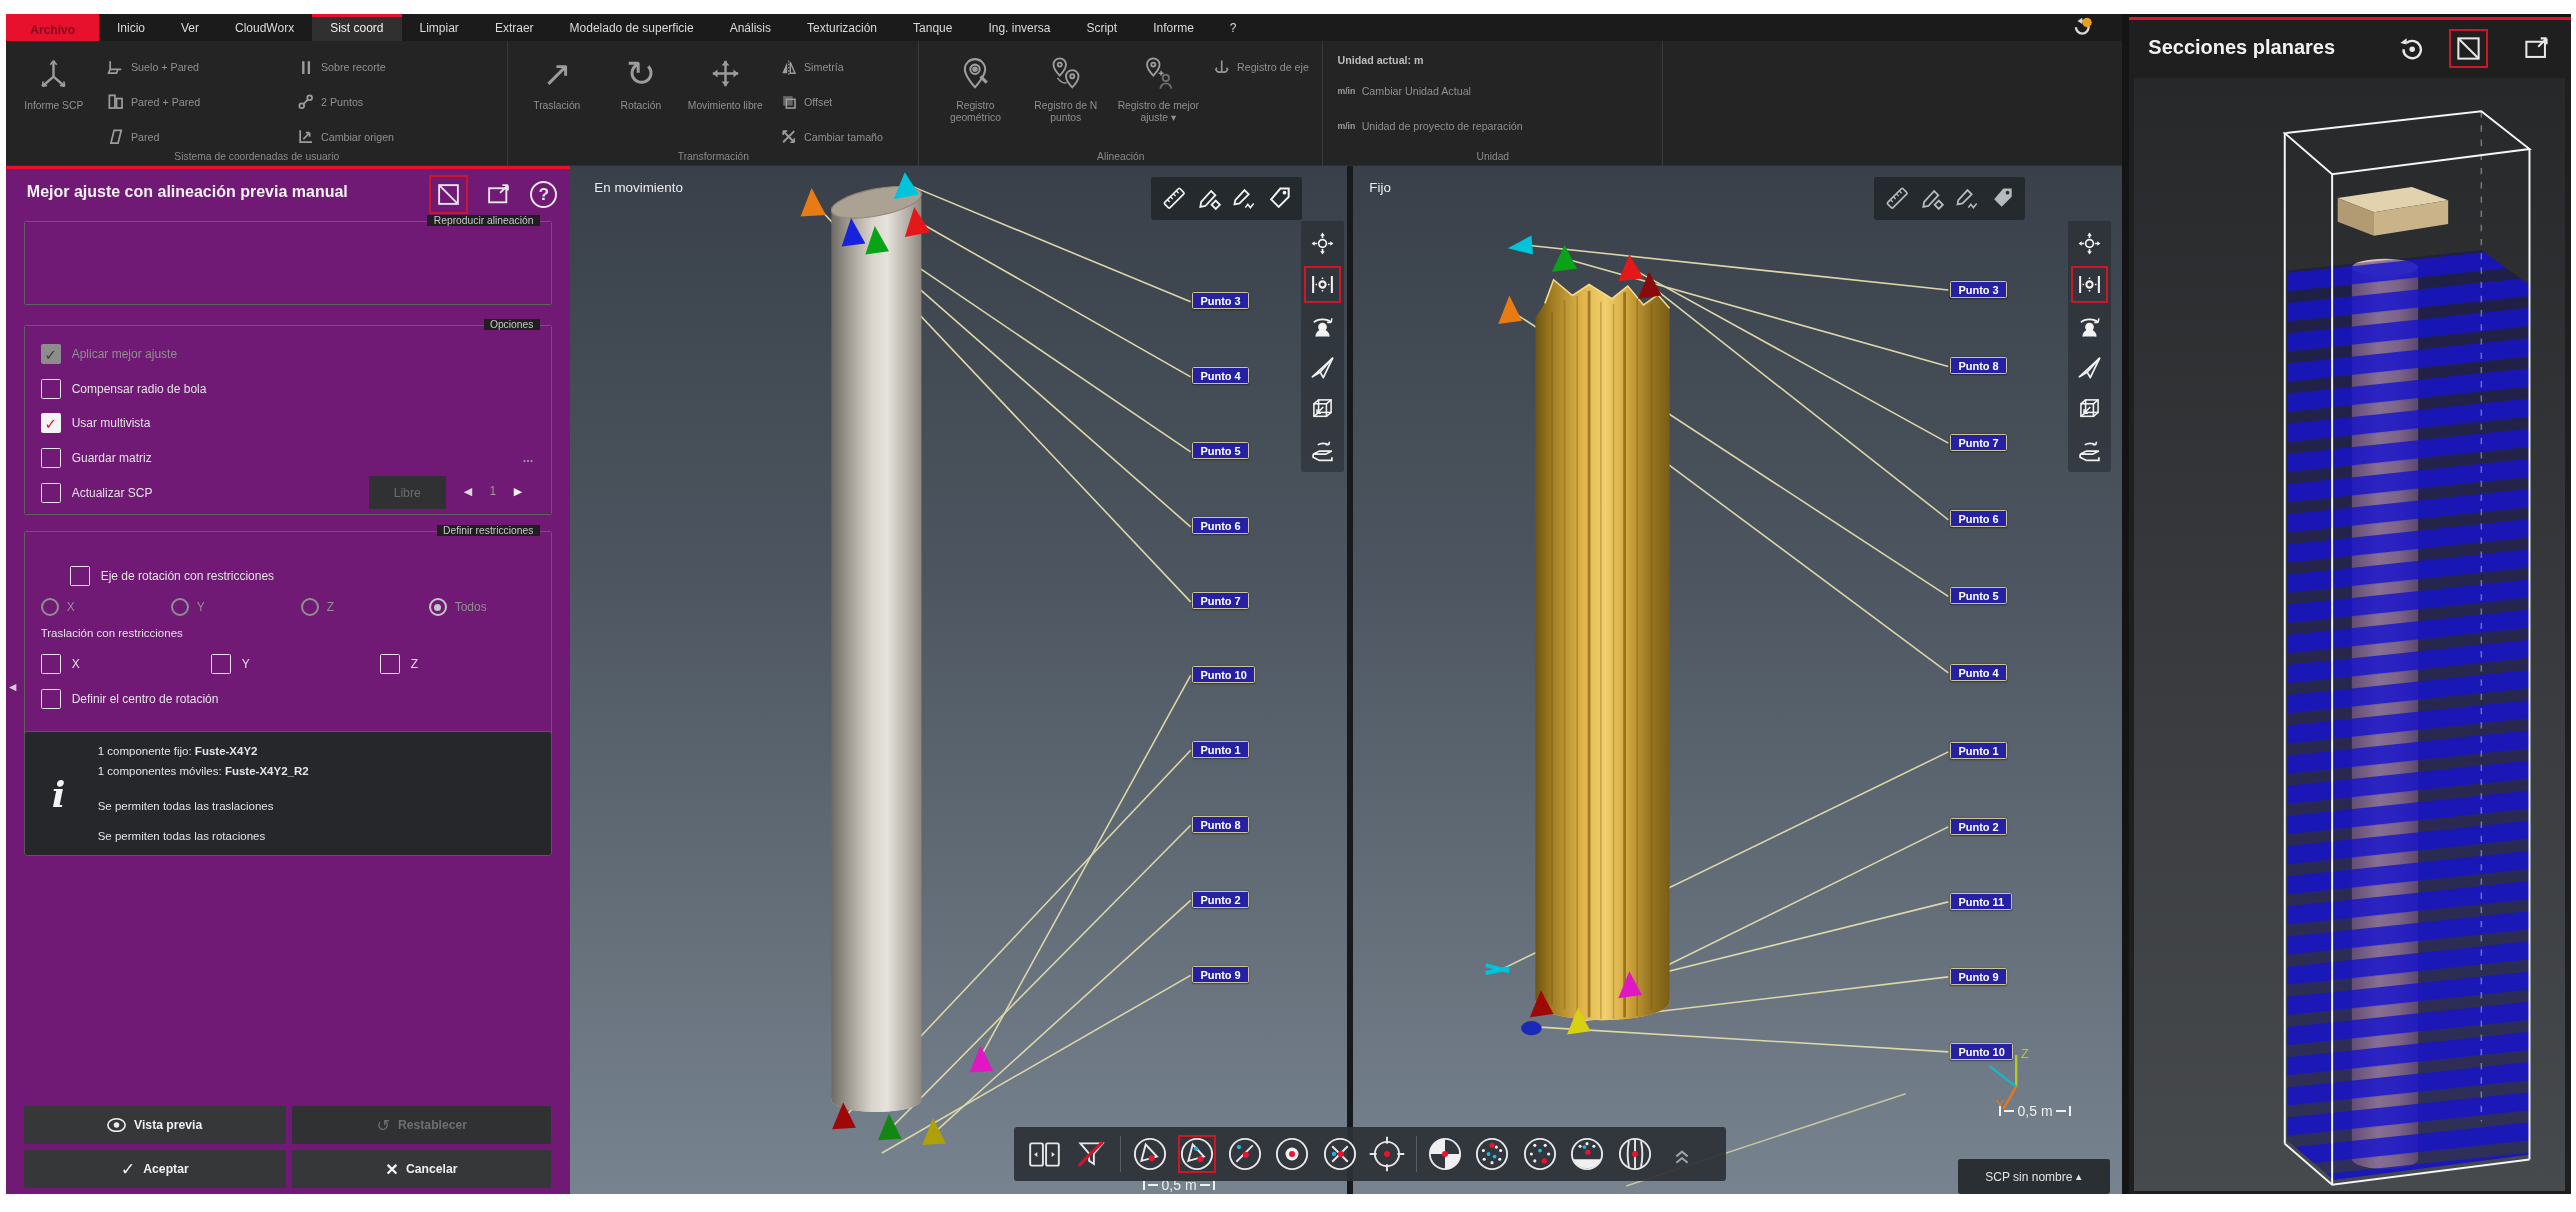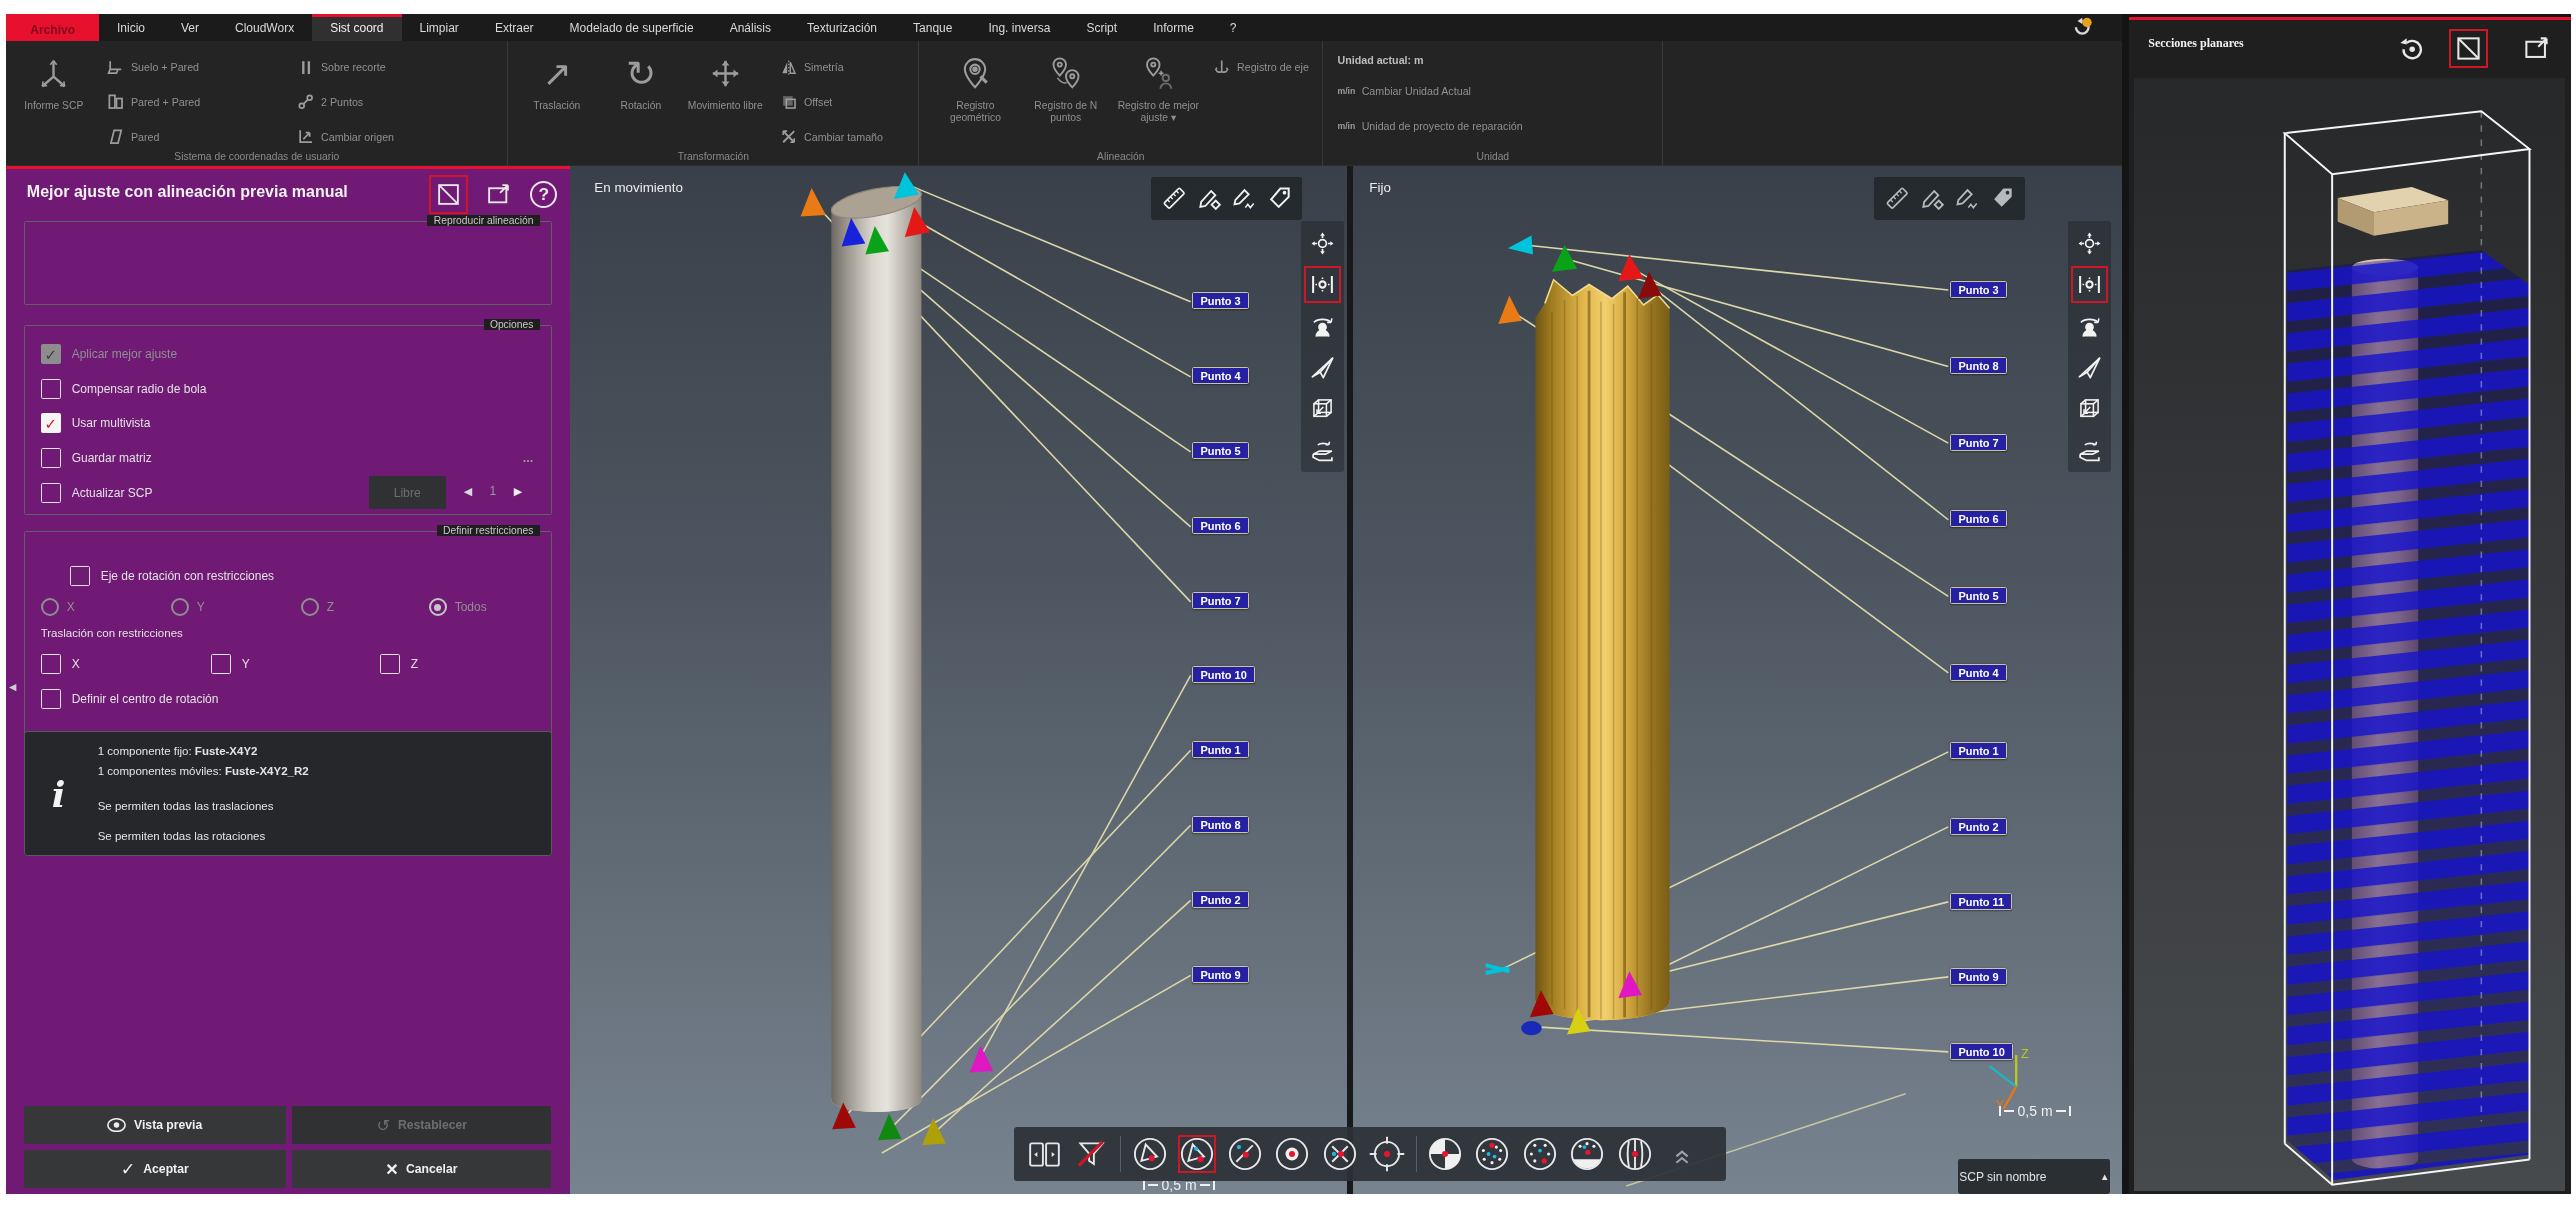--- a/index.html
+++ b/index.html
@@ -60,31 +60,31 @@
   .scene { position:absolute; left:0; top:0; }
   .corner-tools { position:absolute; top:11px; height:43px; background:rgba(32,36,40,0.82); border-radius:2.4px; display:flex; align-items:center; gap:8px; padding:0 9.5px; }
   .corner-tools .ct { width:27px; height:27px; display:flex; align-items:center; justify-content:center; cursor:pointer; }
   .side-tools { position:absolute; top:55px; width:43px; background:rgba(30,33,37,0.45); display:flex; flex-direction:column; align-items:center; padding:4.7px 0; gap:6.3px; border-radius:2.4px; }
   .side-tools .st { width:35px; height:35px; display:flex; align-items:center; justify-content:center; color:#f2f2f2; cursor:pointer; }
   .st.red-frame { outline:2.4px solid #cf1626; outline-offset:-1.6px; }
   .pt-label { position:absolute; background:#2621a2; border:1.6px solid #cdc69b; border-radius:1.6px; color:#ffffff; font-size:11px; font-weight:bold; padding:1.6px 7.1px; white-space:nowrap; box-shadow:0 0.8px 1.6px rgba(0,0,0,.4); cursor:pointer; }
   .scale-widget { position:absolute; display:flex; align-items:center; color:#f0f0f0; font-size:14px; gap:3.2px; }
   .scale-widget .tickbar { width:1.6px; height:10.3px; background:#f0f0f0; }
   .scale-widget .dash { width:10.3px; height:1.6px; background:#f0f0f0; }
-  #scp-button { position:absolute; left:605px; top:993px; width:152px; height:35px; background:#2a2f34; border-radius:2.4px; display:flex; align-items:center; justify-content:space-between; padding:0 1px; font-size:12px; color:#e4e4e4; cursor:pointer; }
+  #scp-button { position:absolute; left:605px; top:993px; width:152px; height:35px; background:#2a2f34; border-radius:2.4px; display:flex; align-items:center; justify-content:space-between; padding:0 27px; font-size:12px; color:#e4e4e4; cursor:pointer; }
 
   
   #bottom-toolbar { position:absolute; left:1008px; top:1113px; width:712px; height:54px; background:rgba(44,49,55,0.92); border-radius:3.2px; display:flex; align-items:center; padding:0 11px; gap:9.5px; z-index:5; }
   .bt { width:38px; height:38px; display:flex; align-items:center; justify-content:center; cursor:pointer; flex:none; }
   .bt-sep { width:0.8px; height:36px; background:#5a6068; flex:none; }
   .bt.red-frame { outline:2.4px solid #cf1626; outline-offset:-2.4px; }
 
   
   #right-panel { position:absolute; left:2123px; top:3.2px; width:442px; height:1177px; background:#1f1f1f; border-top:3.2px solid #e8112d; }
-  #rp-title { position:absolute; left:19px; top:16px; font-size:12px; font-weight:bold; color:#f2f2f2;font-family:Liberation Serif, serif; }
+  #rp-title { position:absolute; left:19px; top:16px; font-size:20px; font-weight:bold; color:#f2f2f2; }
   #rp-view { position:absolute; left:4.7px; top:58px; width:431px; height:1113px; background:linear-gradient(#26282a,#3b3d40 60%,#474a4d); overflow:hidden; }
 
   #collapse-left { position:absolute; left:0px; top:660px; width:12.6px; height:24px; display:flex; align-items:center; justify-content:center; color:#cfcfcf; font-size:9.5px; cursor:pointer; z-index:6; }
 
   svg { display:block; }
   .wire { stroke:#f5f5f5; stroke-width:2.5; fill:none; }
 </style>
 </head>
 <body>
 

